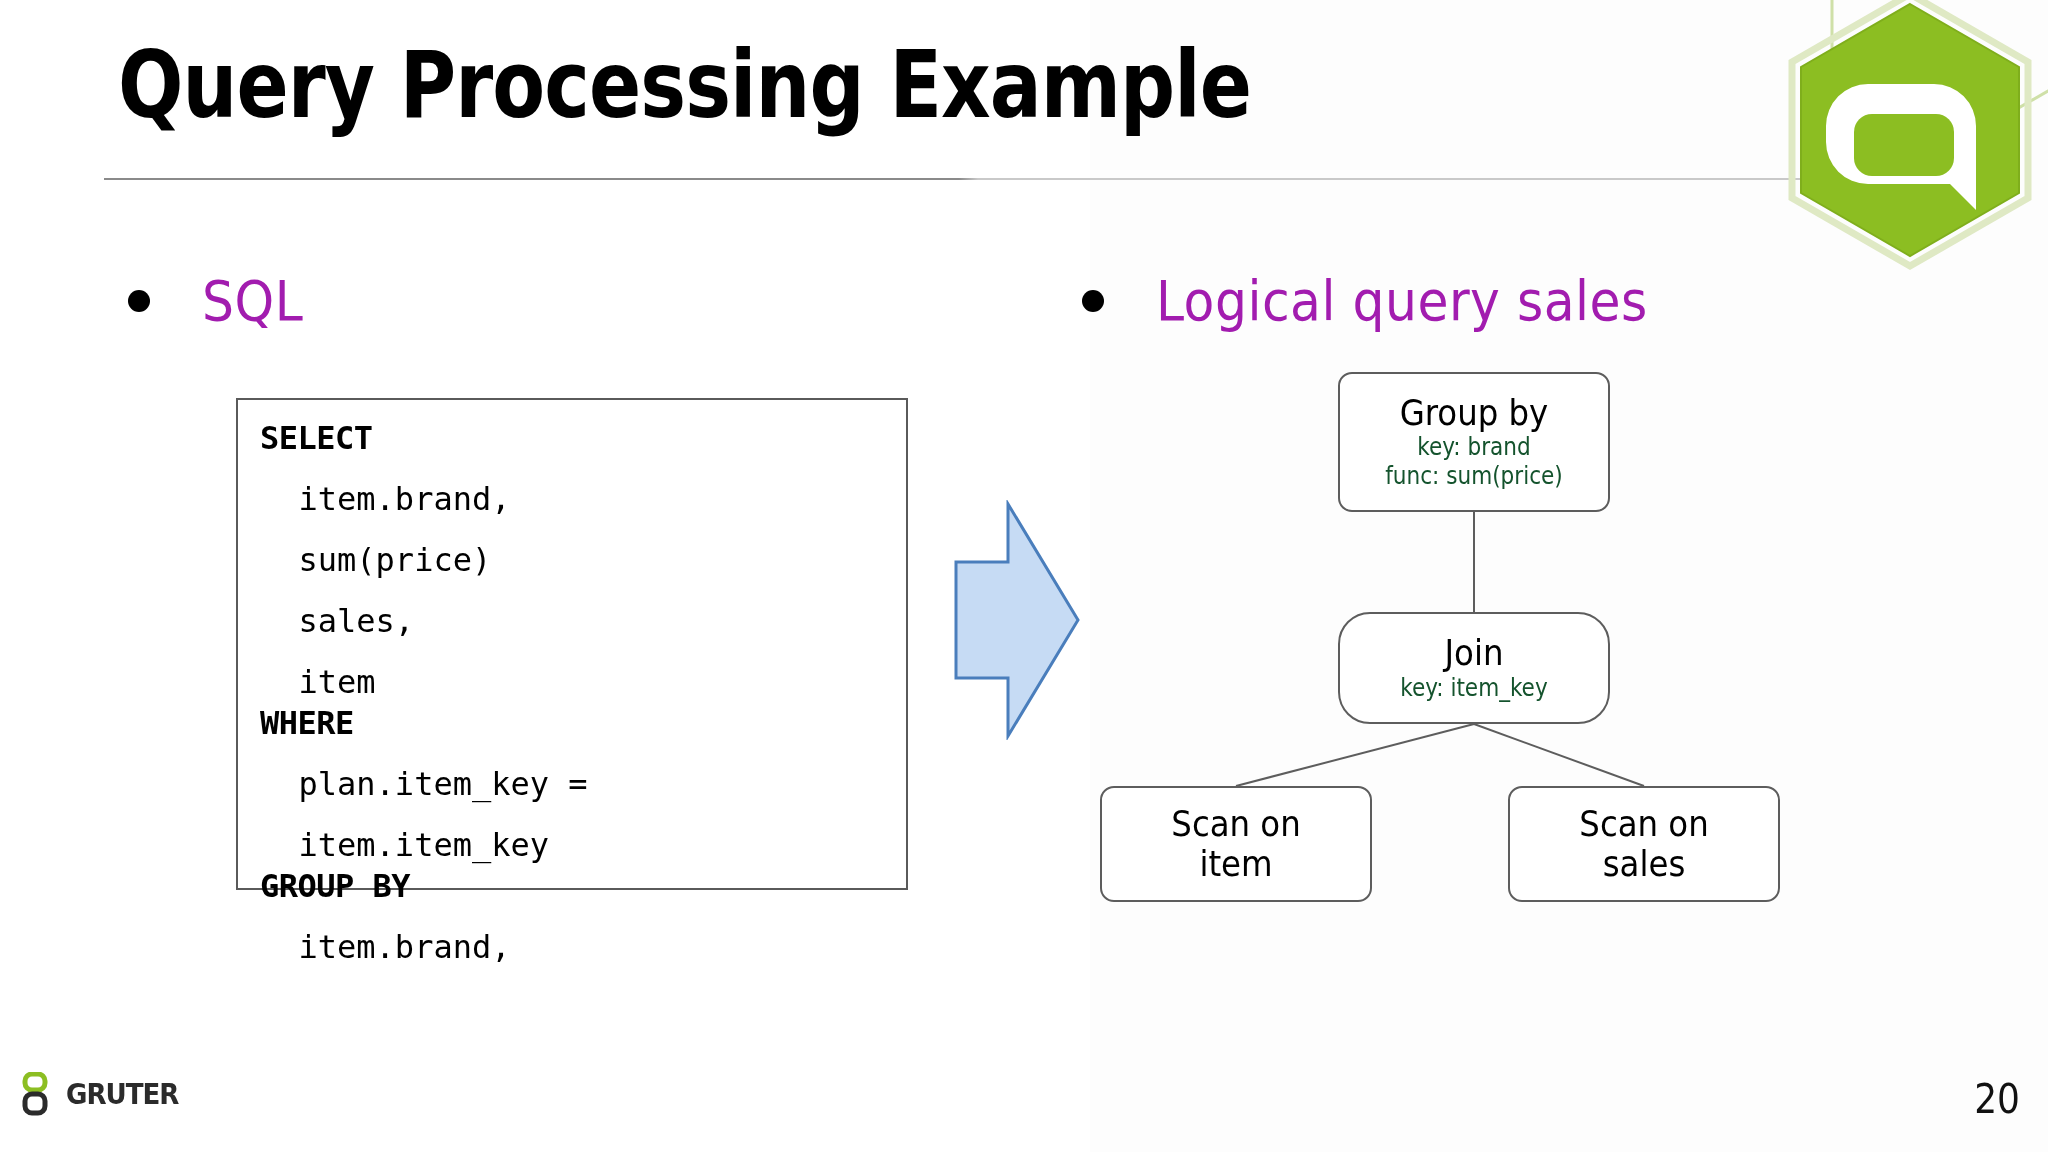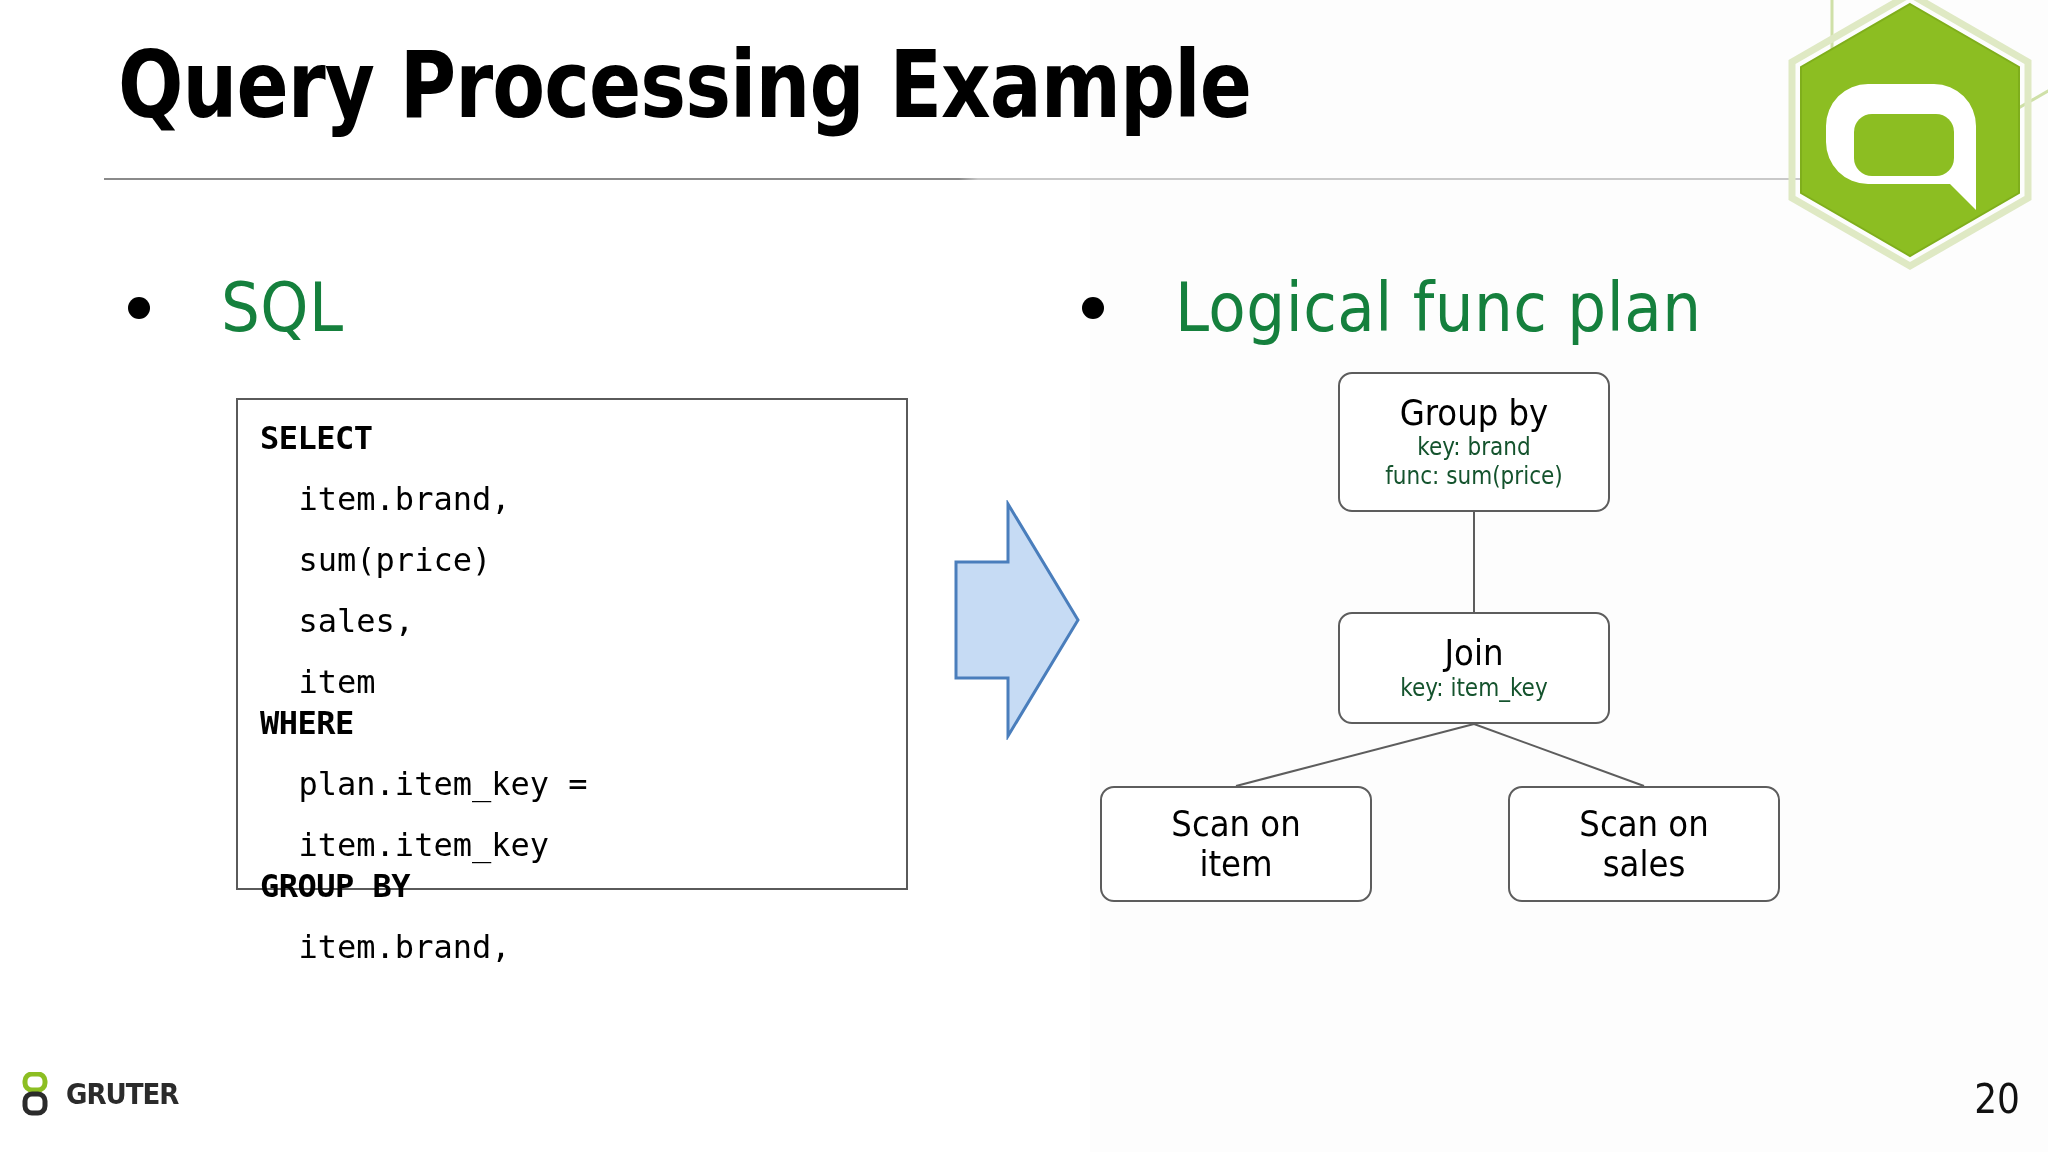--- a/index.html
+++ b/index.html
@@ -36,24 +36,24 @@
     background:linear-gradient(to right,#8a8a8a 0%,#8a8a8a 45%,#c9c9c9 46%,#c9c9c9 100%);
   }
 
   
   .bullet-row{position:absolute;display:flex;align-items:center;}
   .bullet-dot{
     width:22px;height:22px;border-radius:50%;background:#000;
     flex:0 0 auto;
   }
   .bullet-label{
-    margin-left:71px;
-    font-family:"DejaVu Sans Condensed","Liberation Sans", sans-serif;
-    font-size:68px;
-    color:#15803d;
+    margin-left:52px;
+    font-family:"DejaVu Sans Condensed","Liberation Sans", sans-serif;
+    font-size:56px;
+    color:#a21caf;
     white-space:nowrap;
     letter-spacing:0.5px;
   }
   #bullet-sql{left:128px;top:268px;}
   #bullet-plan{left:1082px;top:268px;}
 
   
   .sql-box{
     position:absolute;left:236px;top:398px;width:672px;height:492px;
     border:2px solid #5a5a5a;
@@ -94,21 +94,21 @@
   .node-title{
     font-family:"DejaVu Sans Condensed","Liberation Sans", sans-serif;
     font-size:36px;color:#000;line-height:1.12;white-space:pre-line;
   }
   .node-sub{
     font-family:"DejaVu Sans Condensed","Liberation Sans", sans-serif;
     font-size:24px;color:#14532d;line-height:1.2;
   }
 
   #node-groupby{left:248px;top:22px;width:272px;height:140px;}
-  #node-join{left:248px;top:262px;width:272px;height:112px;}
+  #node-join{left:248px;top:262px;width:272px;height:112px;border-radius:32px;}
   #node-scan-item{left:10px;top:436px;width:272px;height:116px;}
   #node-scan-sales{left:418px;top:436px;width:272px;height:116px;}
 
   
   .footer-logo{
     position:absolute;left:22px;top:1068px;
     display:flex;align-items:center;height:52px;
   }
   .logo-mark{position:relative;width:40px;height:44px;flex:0 0 auto;}
   .logo-word{
@@ -154,21 +154,21 @@
     </svg>
   </div>
 
   <div class="bullet-row" id="bullet-sql">
     <span class="bullet-dot"></span>
     <span class="bullet-label">SQL</span>
   </div>
 
   <div class="bullet-row" id="bullet-plan">
     <span class="bullet-dot"></span>
-    <span class="bullet-label">Logical func plan</span>
+    <span class="bullet-label">Logical query sales</span>
   </div>
 
   <div class="sql-box">
     <div class="sql-line kw">SELECT</div>
     <div class="sql-line val">  item.brand,</div>
     <div class="sql-line val">  sum(price)</div>
     <div class="sql-line val">  sales,</div>
     <div class="sql-line val">  item</div>
     <div class="sql-line kw">WHERE</div>
     <div class="sql-line val">  plan.item_key =</div>

